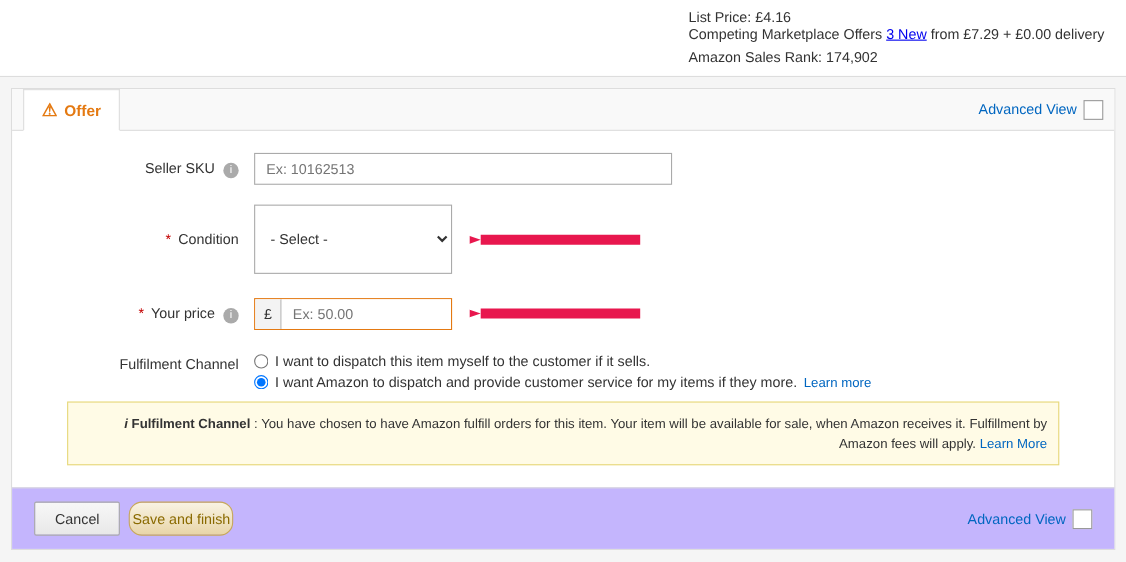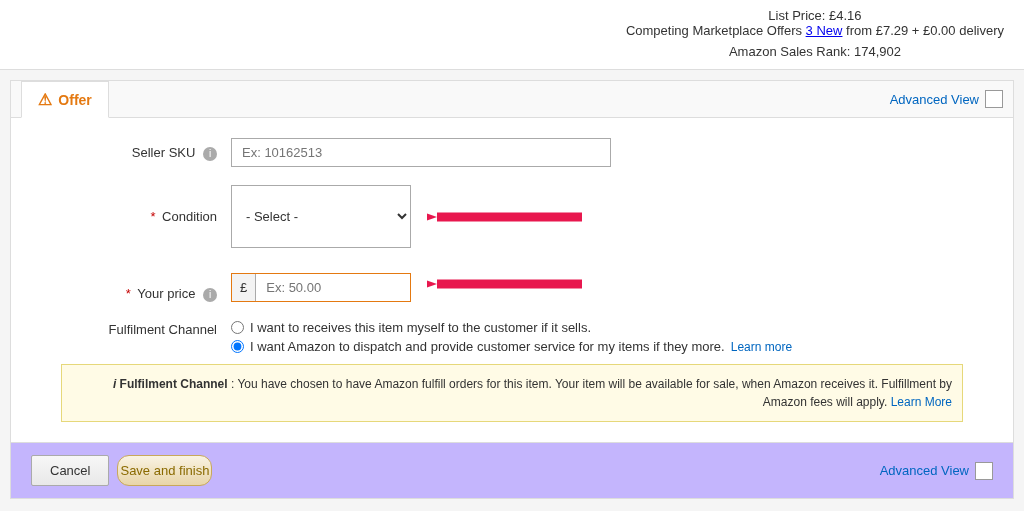--- a/index.html
+++ b/index.html
@@ -235,21 +235,20 @@
       font-size: 12px;
     }
 
     .top-info-bar {
       display: flex;
       justify-content: flex-end;
       padding: 8px 20px 10px 14px;
       background: #fff;
       border-bottom: 1px solid #ddd;
       gap: 80px;
-      text-align: center;
     }
 
     .info-block {
       min-width: 280px;
     }
   </style>
 </head>
 <body>
 
 <div class="top-info-bar">
@@ -316,21 +315,21 @@
         <svg width="160" height="36" style="margin-left:16px;" viewBox="0 0 160 36">
           <defs>
             <marker id="arrowhead1" markerWidth="10" markerHeight="7" refX="0" refY="3.5" orient="auto">
               <polygon points="10 0, 0 3.5, 10 7" fill="#e8174e"></polygon>
             </marker>
           </defs>
           <line x1="155" y1="18" x2="10" y2="18" stroke="#e8174e" stroke-width="9" marker-end="url(#arrowhead1)"></line>
         </svg>
       </div>
 
-      <div class="form-row" style="position:relative;align-items:flex-end;">
+      <div class="form-row" style="position:relative;">
         <label class="form-label">
           <span class="required-star">*</span>
           <span>Your price</span>
           <span class="info-icon">i</span>
         </label>
         <div class="price-input-wrapper">
           <span class="price-currency">£</span>
           <input class="price-input" type="text" placeholder="Ex: 50.00" style="">
         </div>
 
@@ -342,21 +341,21 @@
           </defs>
           <line x1="155" y1="18" x2="10" y2="18" stroke="#e8174e" stroke-width="9" marker-end="url(#arrowhead2)"></line>
         </svg>
       </div>
 
       <div class="fulfilment-row">
         <div class="fulfilment-label">Fulfilment Channel</div>
         <div class="fulfilment-options">
           <label class="fulfilment-option">
             <input type="radio" name="fulfilment" value="self" style="">
-            <span>I want to receives this item myself to the customer if it sells.</span>
+            <span>I want to dispatch this item myself to the customer if it sells.</span>
           </label>
           <label class="fulfilment-option">
             <input type="radio" name="fulfilment" value="amazon" checked="" style="">
             <span>I want Amazon to dispatch and provide customer service for my items if they more.</span>
             <a class="learn-more-link" href="#">Learn more</a>
           </label>
         </div>
       </div>
 
     </div>

